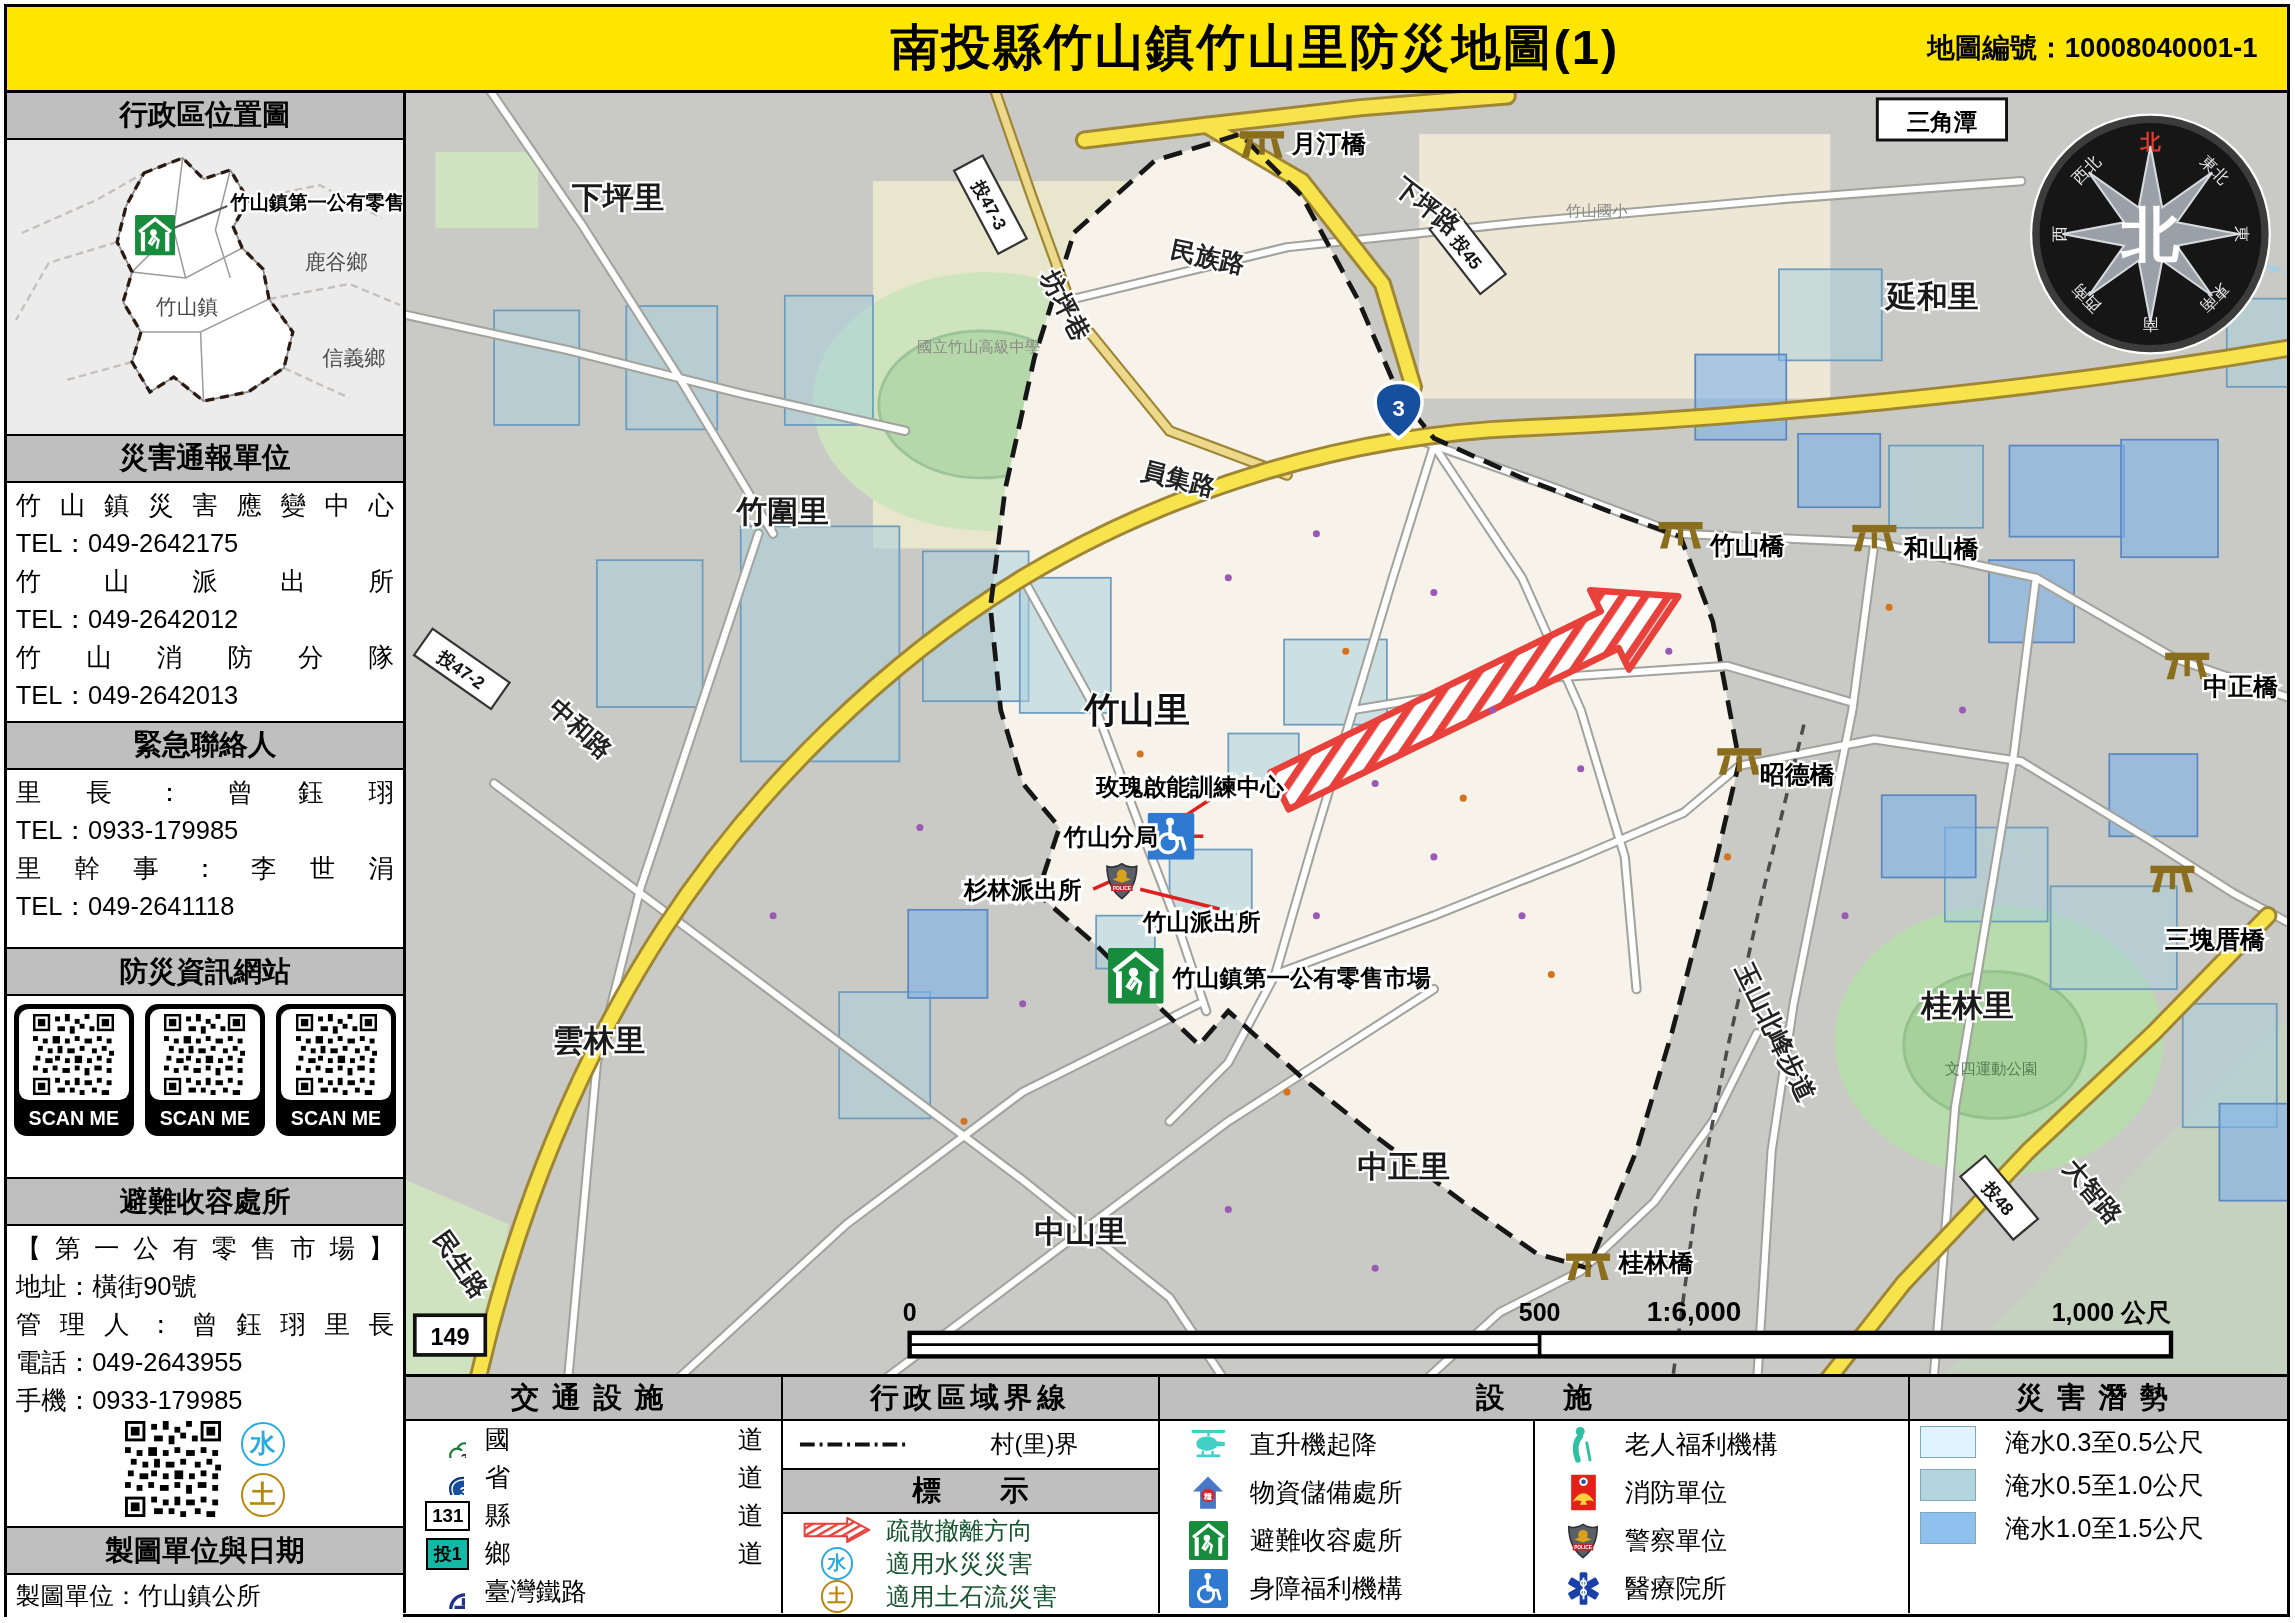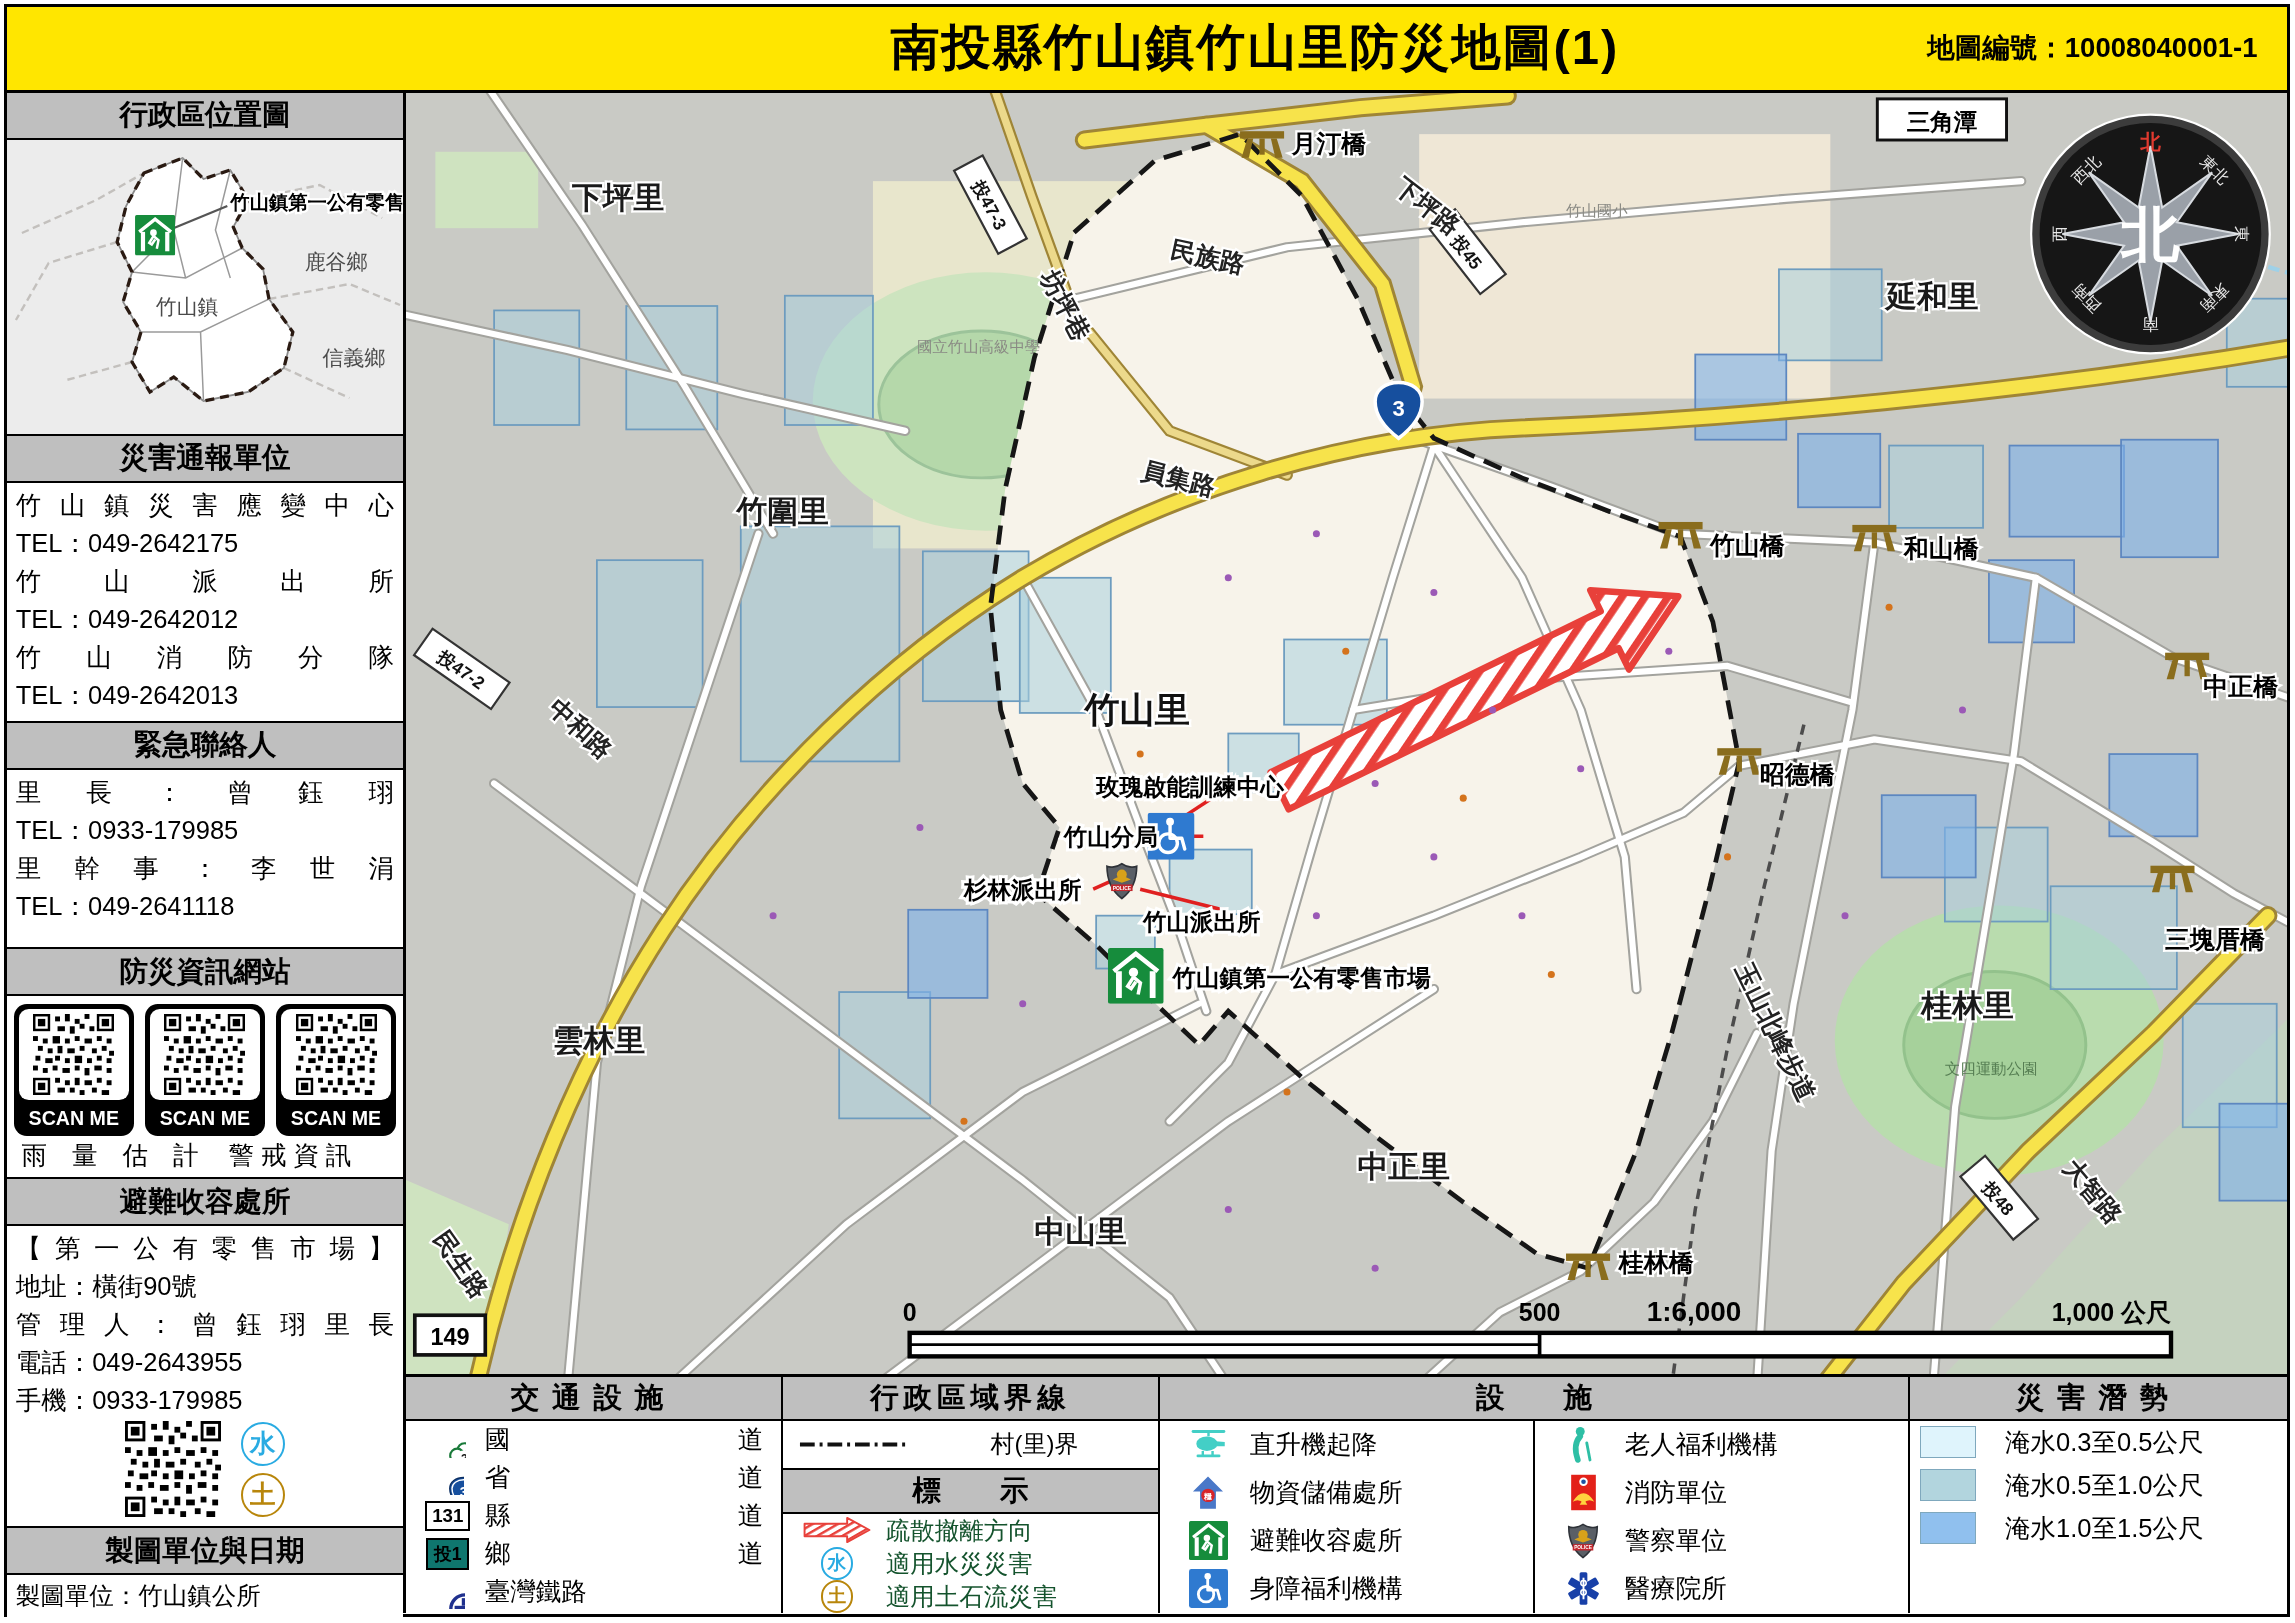--- a/index.html
+++ b/index.html
@@ -319,24 +319,20 @@
           </div>
           <div class="qrcard">
             <div class="win">
                 <svg viewBox="0 0 166 166" width="81" height="81">
                   <use href="#qr"></use>
                 </svg>
               </div>
             <div class="scanme">SCAN ME</div>
           </div>
         </div>
-        <div class="caps">
-          <div class="c1">雨量估計</div>
-          <div class="c2">警戒資訊</div>
-        </div>
       </div>
 
       <div class="sec-h bt">避難收容處所</div>
       <div class="sec-b txt" style="height:294px">
         <div class="jline">【第一公有零售市場】</div>
         <div class="lline">地址：橫街90號</div>
         <div class="jline">管理人：曾鈺珝里長</div>
         <div class="lline">電話：049-2643955</div>
         <div class="lline">手機：0933-179985</div>
         <div class="media-row">
@@ -655,21 +651,21 @@
             <span class="lab">省道</span>
             </div>
           <div class="trow">
               <span class="ic">
                 <span style="display:inline-block;border:2px solid #000;background:#fff;font-size:18.7px;font-weight:900;padding:2px 4.9px;">131</span>
               </span>
             <span class="lab">縣道</span>
             </div>
           <div class="trow">
               <span class="ic">
-                <span style="display:inline-block;border:2px solid #000;background:#0f766e;font-size:17.7px;font-weight:900;padding:2px 5.9px;">投1</span>
+                <span style="display:inline-block;border:2px solid #000;background:#14b8a6;font-size:17.7px;font-weight:900;padding:2px 5.9px;">投1</span>
               </span>
             <span class="lab">鄉道</span>
             </div>
           <div class="trow">
               <span class="ic">
                 <svg width="34" height="34" viewBox="-18 -18 36 36">
                   <use href="#ic-rail"></use>
                 </svg>
               </span>
             <span class="lab nj">臺灣鐵路</span>

